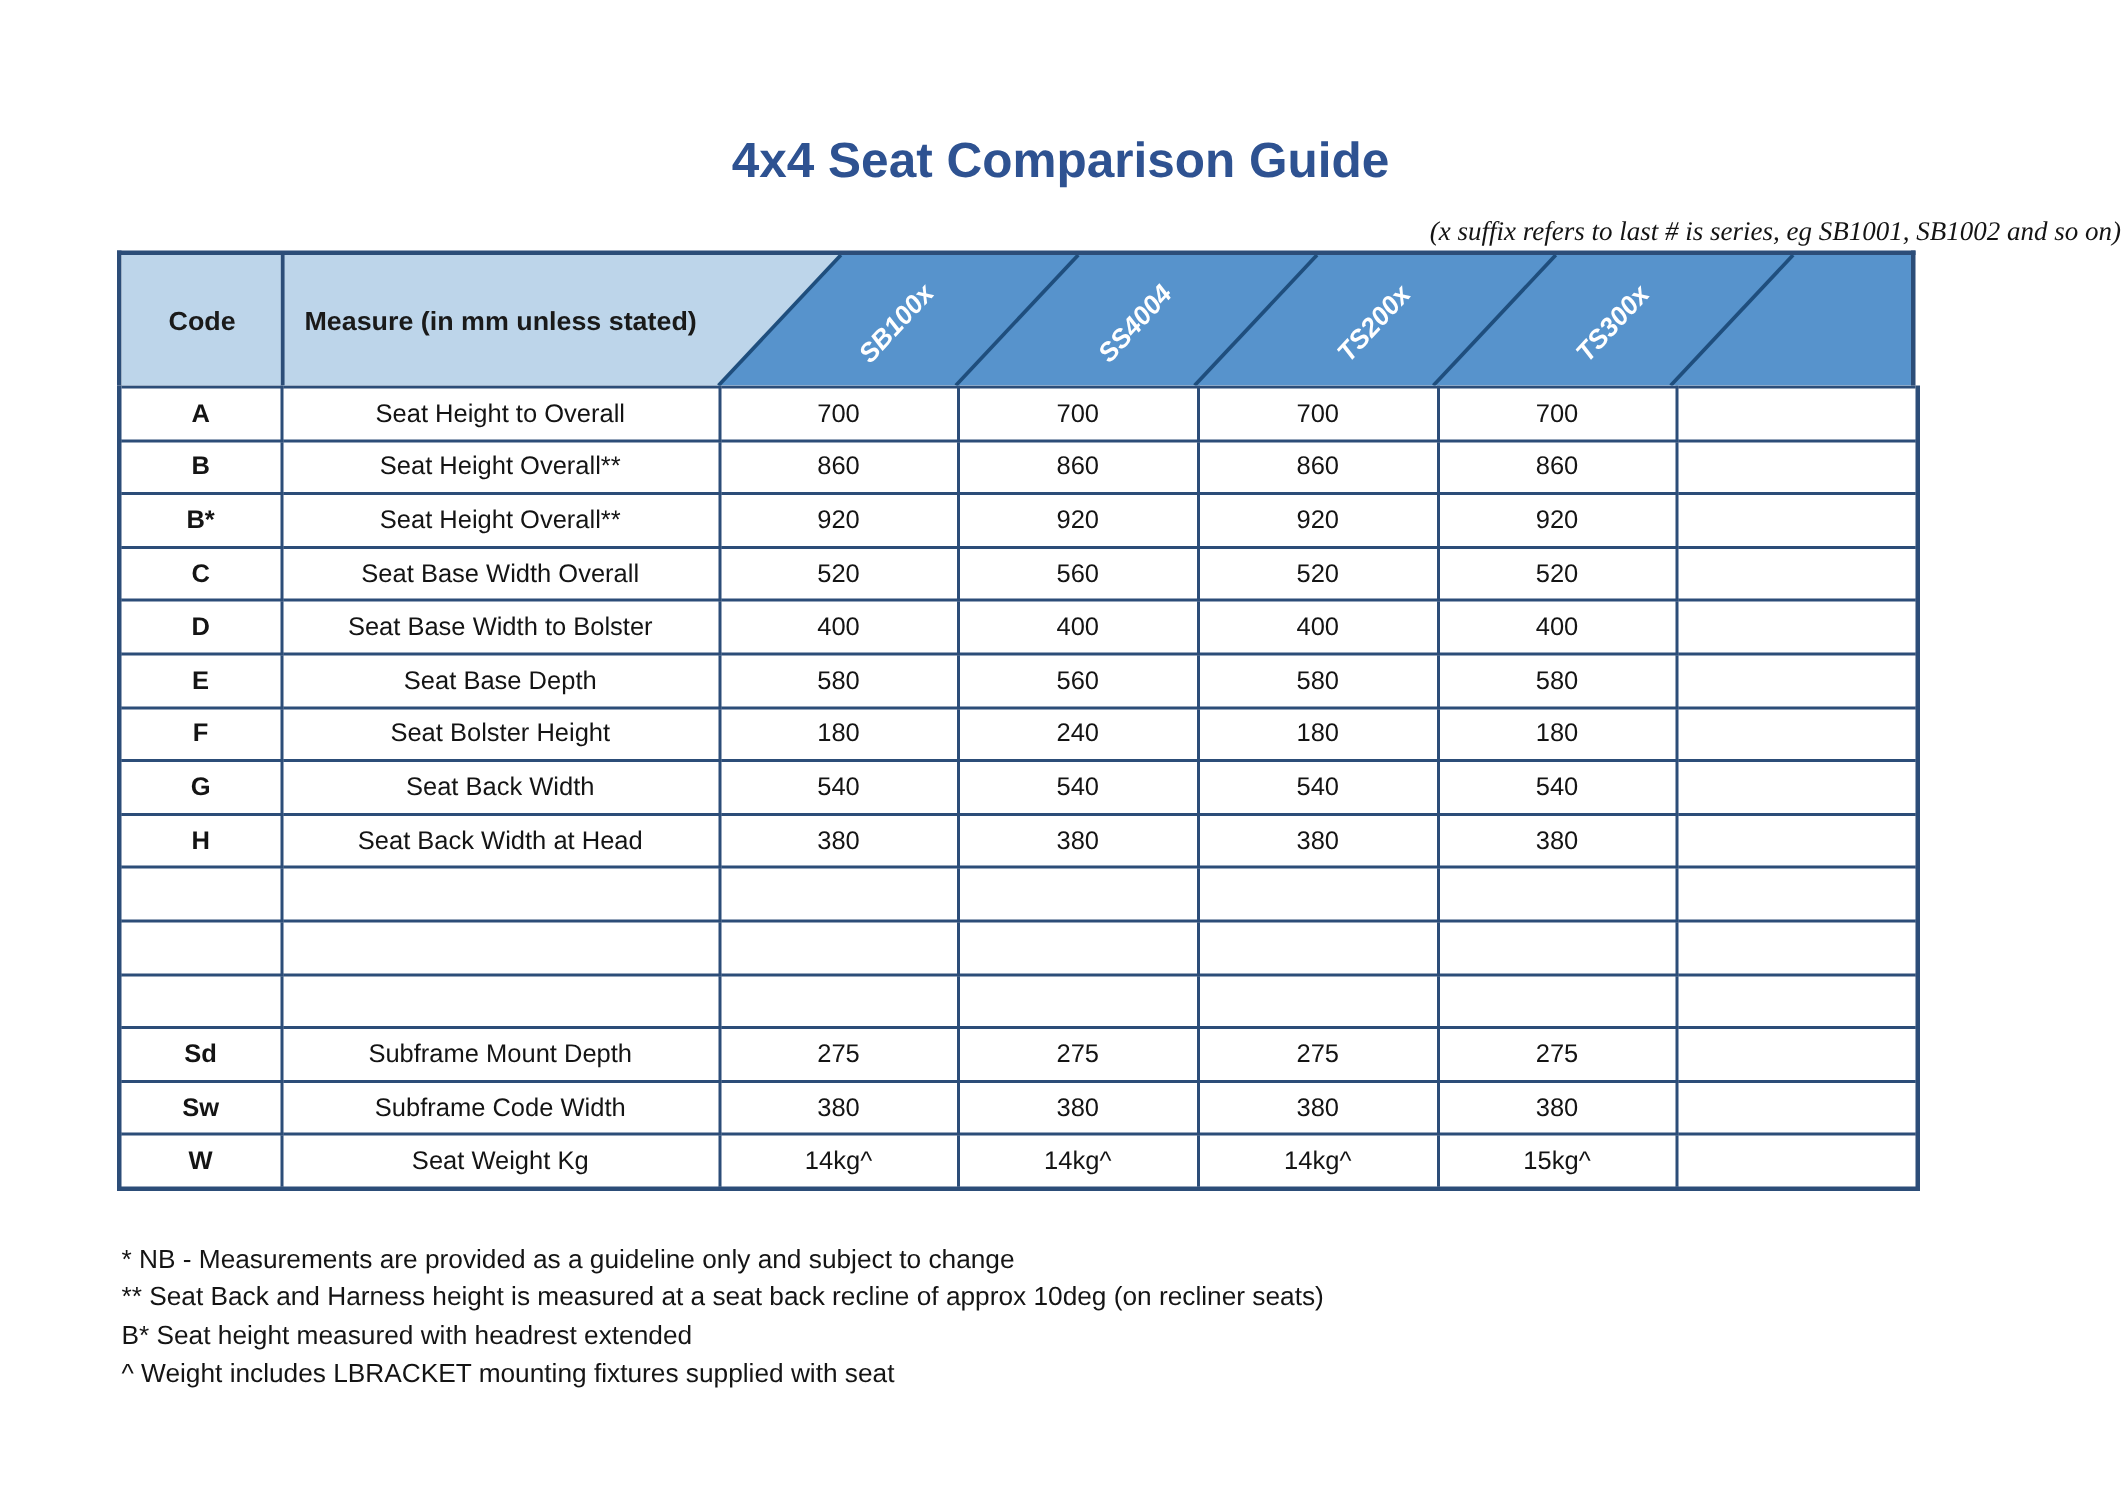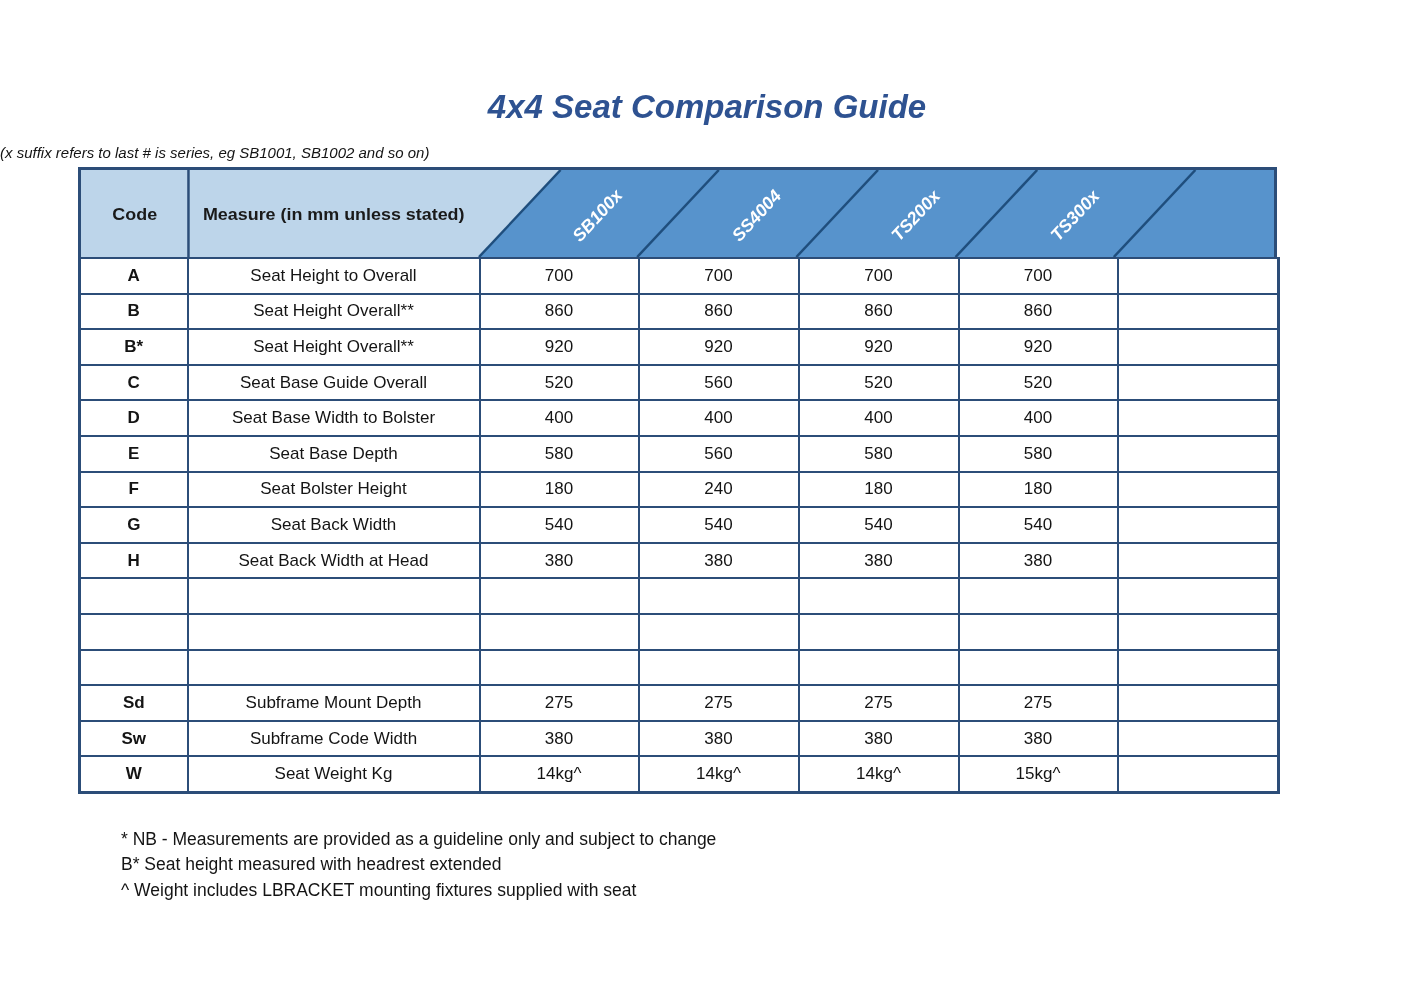--- a/index.html
+++ b/index.html
@@ -12,29 +12,29 @@
     color: var(--text-black, #1a1a1a);
     overflow: hidden;
   }
   .title {
     position: absolute;
     top: 88px; left: 0; width: 100%;
     text-align: center;
     font-size: 33px;
     font-weight: bold;
     color: var(--title-blue, #2e5291);
-    font-style: italic;
   }
   .subtitle {
     position: absolute;
     top: 144px; left: 0; width: 100%;
-    text-align: left;
-    font-size: 15px;
+    text-align: right;
+    font-size: 18px;
     font-style: italic;
     color: #141414;
+    font-family: Liberation Serif, serif;
   }
   .tablebox {
     position: absolute;
     left: 78px; top: 167px;
     width: 1199px;
   }
   .hdr {
     position: relative;
     height: 90px;
     box-sizing: border-box;
@@ -77,21 +77,20 @@
     overflow: hidden;
     white-space: nowrap;
   }
   table.grid td.c { font-weight: bold; }
   .notes {
     position: absolute;
     left: 81px; top: 827px;
     font-size: 17.5px;
     line-height: 25.4px;
     color: #141414;
-    margin-left: 40px;
   }
 </style>
 </head>
 <body>
 
 <div class="page">
 
   <div class="title">4x4 Seat Comparison Guide</div>
   <div class="subtitle">(x suffix refers to last # is series, eg SB1001, SB1002 and so on)</div>
 
@@ -149,21 +148,21 @@
           <td class="c">B*</td>
           <td class="m">Seat Height Overall**</td>
           <td class="v">920</td>
           <td class="v">920</td>
           <td class="v">920</td>
           <td class="v">920</td>
           <td class="v"></td>
         </tr>
         <tr>
           <td class="c">C</td>
-          <td class="m">Seat Base Guide Overall</td>
+          <td class="m">Seat Base Width Overall</td>
           <td class="v">520</td>
           <td class="v">560</td>
           <td class="v">520</td>
           <td class="v">520</td>
           <td class="v"></td>
         </tr>
         <tr>
           <td class="c">D</td>
           <td class="m">Seat Base Width to Bolster</td>
           <td class="v">400</td>
@@ -261,17 +260,18 @@
           <td class="v">14kg^</td>
           <td class="v">15kg^</td>
           <td class="v"></td>
         </tr>
       </tbody>
     </table>
   </div>
 
   <div class="notes">
     <div>* NB - Measurements are provided as a guideline only and subject to change</div>
+    <div>** Seat Back and Harness height is measured at a seat back recline of approx 10deg (on recliner seats)</div>
     <div>B* Seat height measured with headrest extended</div>
     <div>^ Weight includes LBRACKET mounting fixtures supplied with seat</div>
   </div>
 
 </div>
 
 </body></html>

